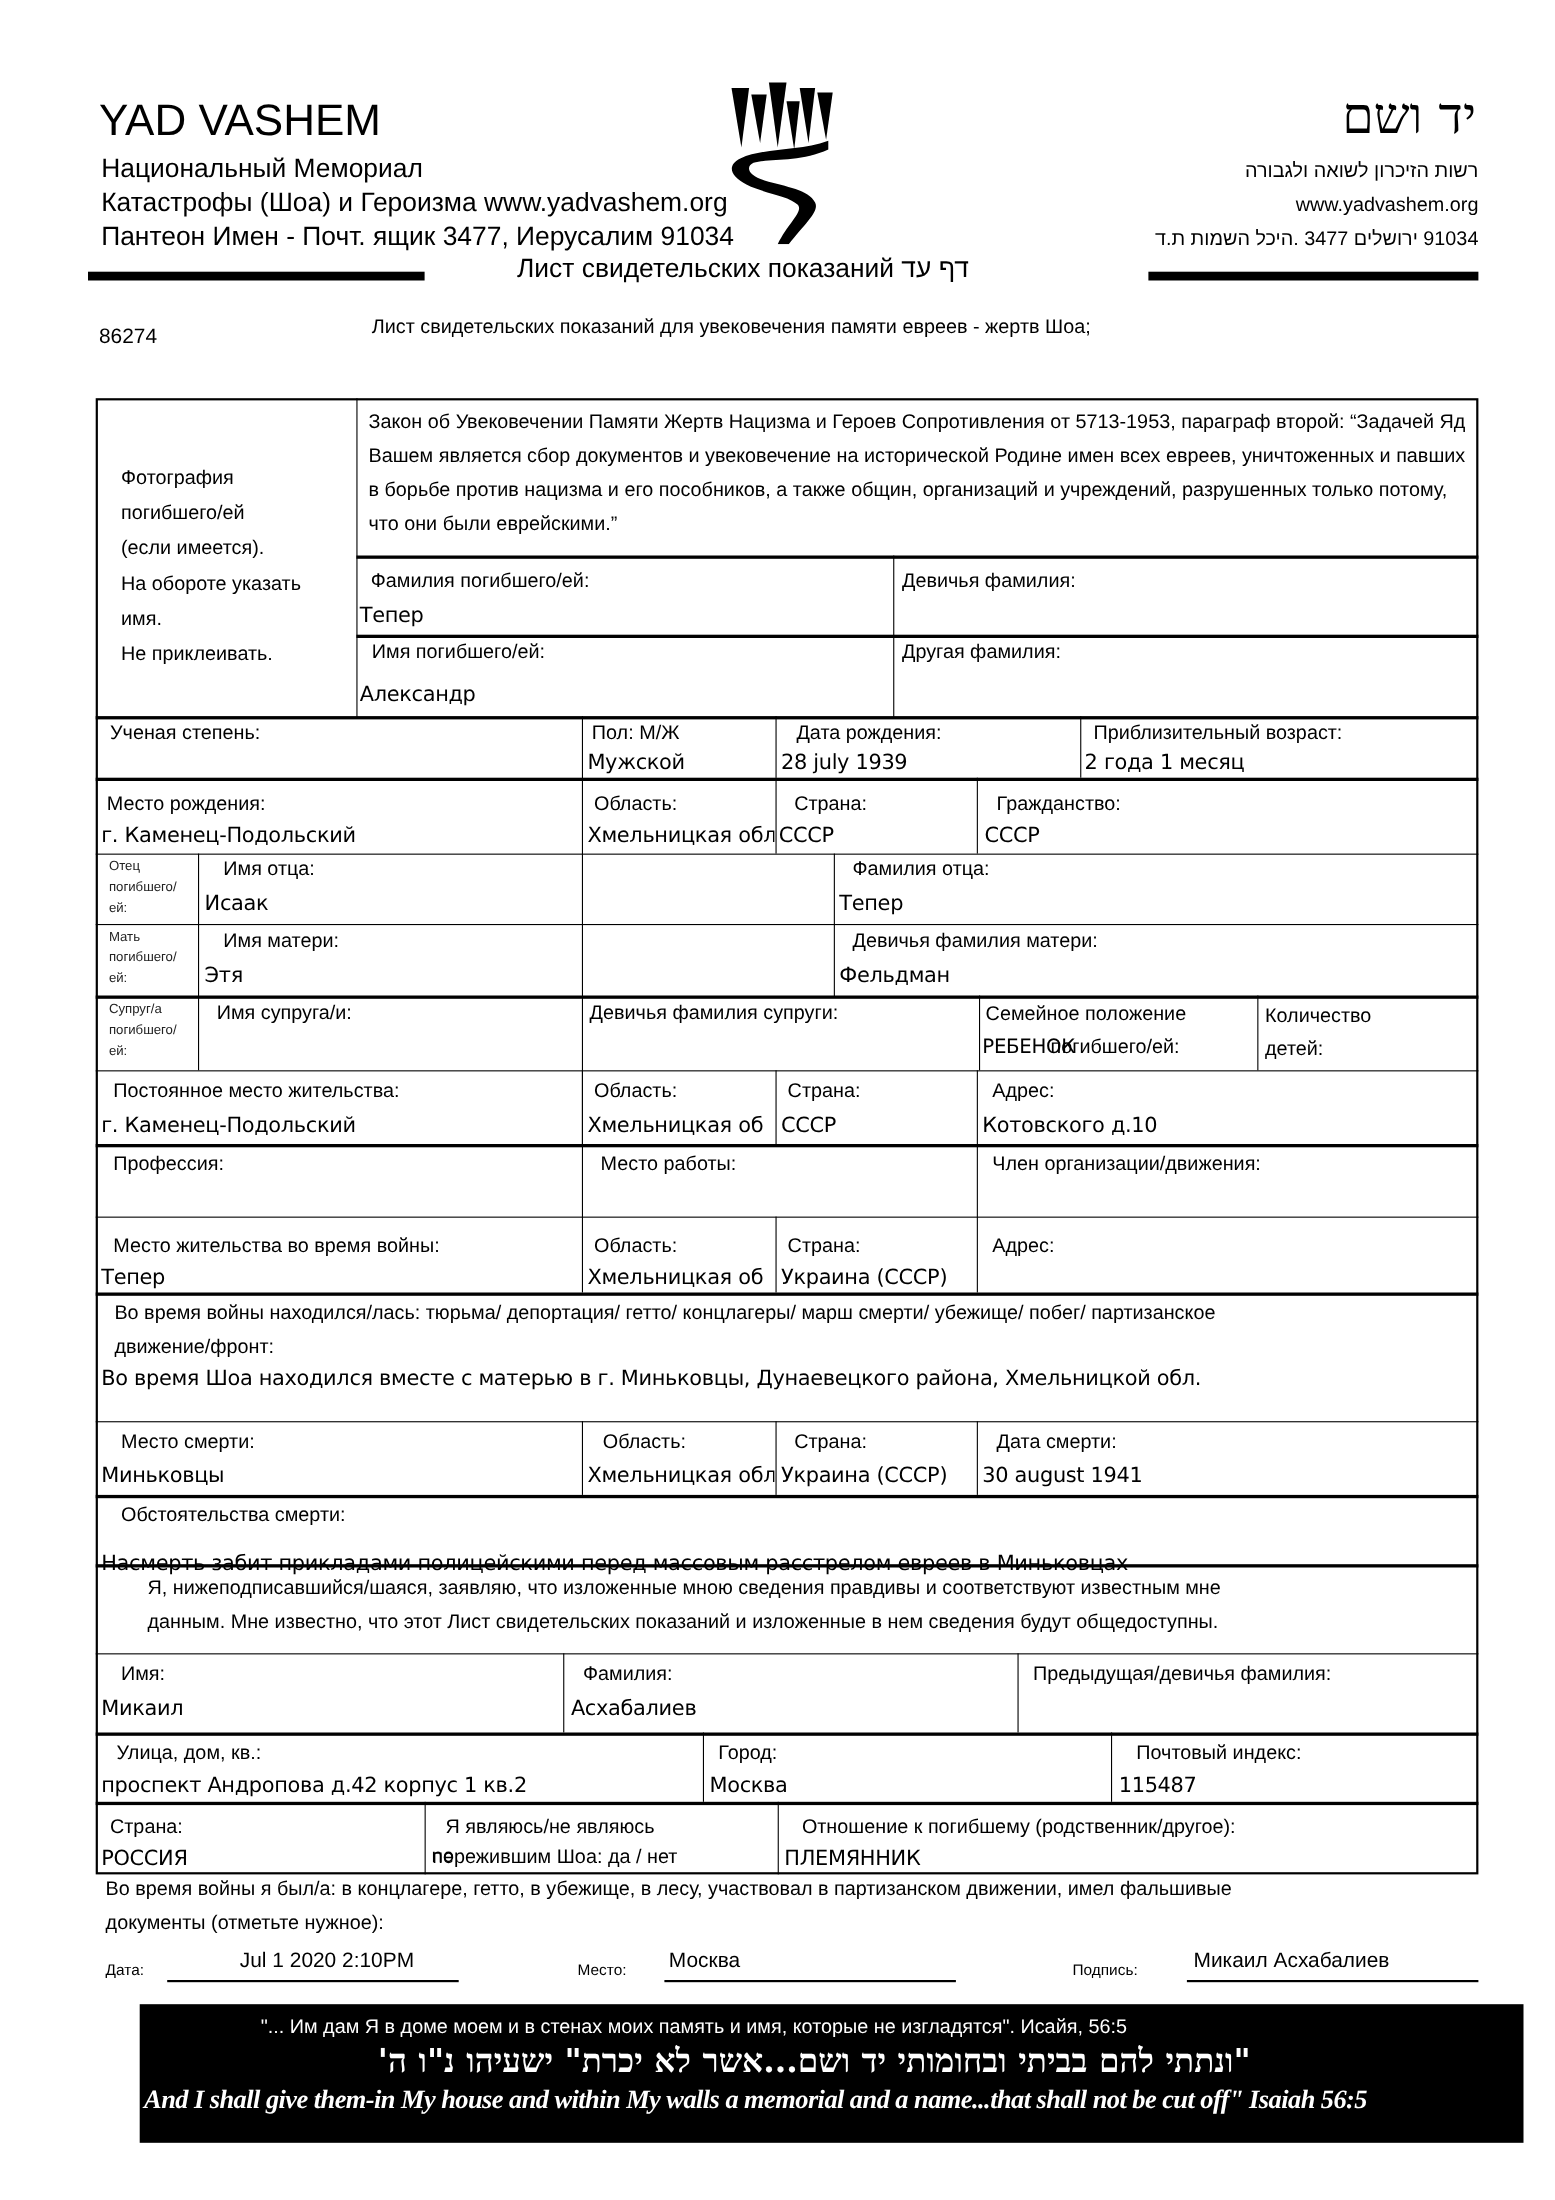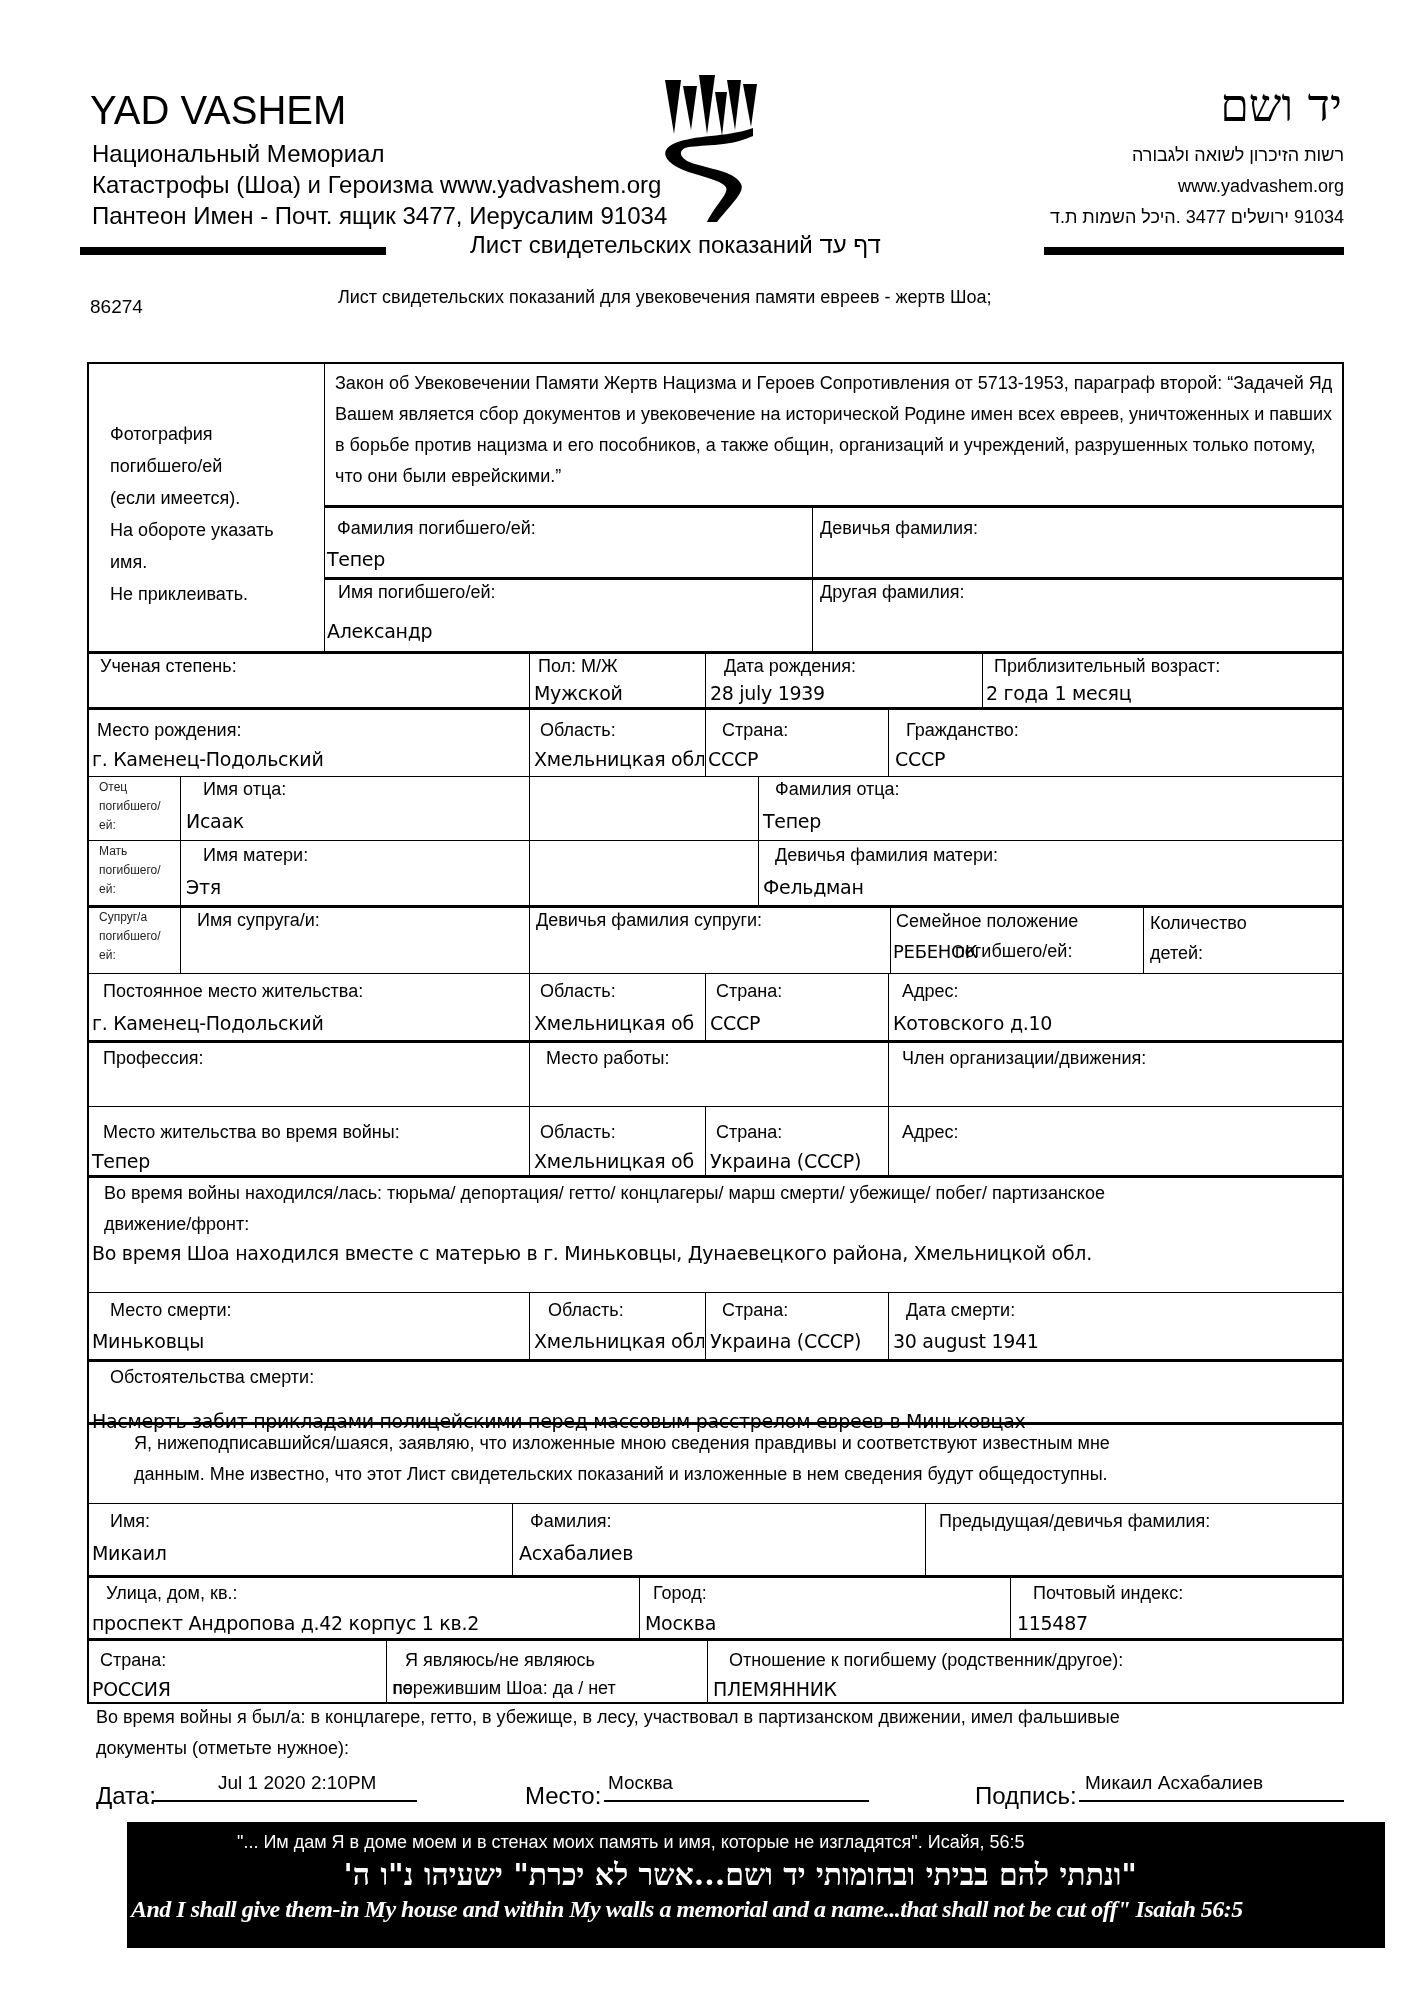--- a/index.html
+++ b/index.html
@@ -30,21 +30,21 @@
   .hthin { position: absolute; height: 0; border-top: 1.5px solid #000; }
   .vline { position: absolute; width: 0; border-left: 1.5px solid #000; }
   .tiny { position: absolute; font-size: 12px; line-height: 19px; color: #222; }
 
   .law { left: 335px; top: 368px; width: 1010px; font-size: 18px; line-height: 31px; }
   .photo-note { left: 110px; top: 418px; font-size: 18px; line-height: 32px; }
 
   .declaration { left: 134px; top: 1428px; font-size: 18px; line-height: 31px; }
   .war-note { left: 96px; top: 1702px; font-size: 18px; line-height: 31px; }
 
-  .sig-row { top: 1762px; font-size: 24px; }
+  .sig-row { top: 1762px; font-size: 14px; }
   .underline { position: absolute; border-top: 2px solid #000; }
   .sig-val { position: absolute; font-size: 19px; white-space: nowrap; }
 
   
   .footer { left: 127px; top: 1822px; width: 1258px; height: 126px; background: #000; color: #fff; }
   .f-ru { position: absolute; left: 110px; top: 10px; font-size: 18px; white-space: nowrap; }
   .f-he { position: absolute; left: 110px; top: 35px; font-size: 30px; font-weight: bold; font-family: "DejaVu Serif", serif; white-space: nowrap; direction: rtl; width: 900px; text-align: right; }
   .f-en { position: absolute; left: 4px; top: 74px; font-size: 24px; font-style: italic; font-weight: bold; font-family: "Liberation Serif", serif; white-space: nowrap; letter-spacing: -0.5px; }
 </style>
 </head>

